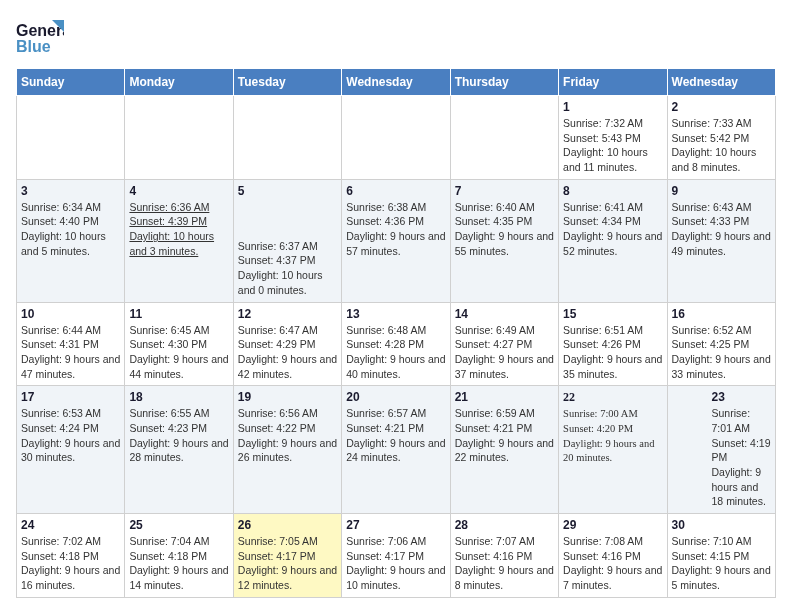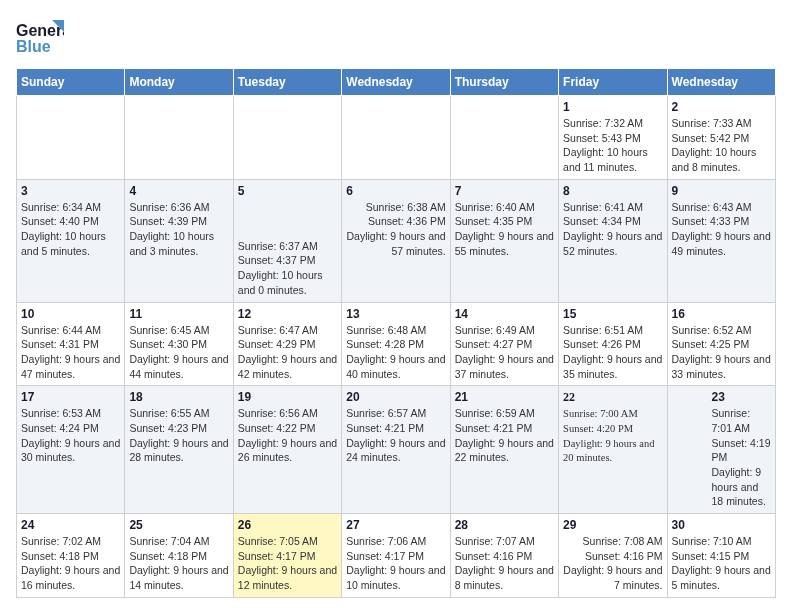--- a/index.html
+++ b/index.html
@@ -134,33 +134,33 @@
       </tr>
       <tr class="row-even">
         <td style="background: rgb(240, 244, 248);">
           <span class="day-number">3</span>
           <div class="day-info" style="white-space: pre-line;">Sunrise: 6:34 AM
 Sunset: 4:40 PM
 Daylight: 10 hours and 5 minutes.</div>
         </td>
         <td style="background: rgb(240, 244, 248);">
           <span class="day-number">4</span>
-          <div class="day-info" style="white-space: pre-line;">Sunrise: 6:36 AM
+          <div class="day-info" style="white-space: pre-line; text-decoration: underline;">Sunrise: 6:36 AM
 Sunset: 4:39 PM
 Daylight: 10 hours and 3 minutes.</div>
         </td>
         <td style="background: rgb(240, 244, 248);">
           <span class="day-number">5</span>
           <div class="day-info" style="white-space: pre-line; margin-top: 41px;">Sunrise: 6:37 AM
 Sunset: 4:37 PM
 Daylight: 10 hours and 0 minutes.</div>
         </td>
         <td style="background: rgb(240, 244, 248);">
           <span class="day-number">6</span>
-          <div class="day-info" style="white-space: pre-line; text-align: right;">Sunrise: 6:38 AM
+          <div class="day-info" style="white-space: pre-line;">Sunrise: 6:38 AM
 Sunset: 4:36 PM
 Daylight: 9 hours and 57 minutes.</div>
         </td>
         <td style="background: rgb(240, 244, 248);">
           <span class="day-number">7</span>
           <div class="day-info" style="white-space: pre-line;">Sunrise: 6:40 AM
 Sunset: 4:35 PM
 Daylight: 9 hours and 55 minutes.</div>
         </td>
         <td style="background: rgb(240, 244, 248);">
@@ -290,21 +290,21 @@
 Daylight: 9 hours and 10 minutes.</div>
         </td>
         <td style="background: rgb(255, 255, 255);">
           <span class="day-number">28</span>
           <div class="day-info" style="white-space: pre-line;">Sunrise: 7:07 AM
 Sunset: 4:16 PM
 Daylight: 9 hours and 8 minutes.</div>
         </td>
         <td style="background: rgb(255, 255, 255);">
           <span class="day-number">29</span>
-          <div class="day-info" style="white-space: pre-line; text-align: right;">Sunrise: 7:08 AM
+          <div class="day-info" style="white-space: pre-line;">Sunrise: 7:08 AM
 Sunset: 4:16 PM
 Daylight: 9 hours and 7 minutes.</div>
         </td>
         <td style="background: rgb(255, 255, 255);">
           <span class="day-number">30</span>
           <div class="day-info" style="white-space: pre-line;">Sunrise: 7:10 AM
 Sunset: 4:15 PM
 Daylight: 9 hours and 5 minutes.</div>
         </td>
       </tr>

